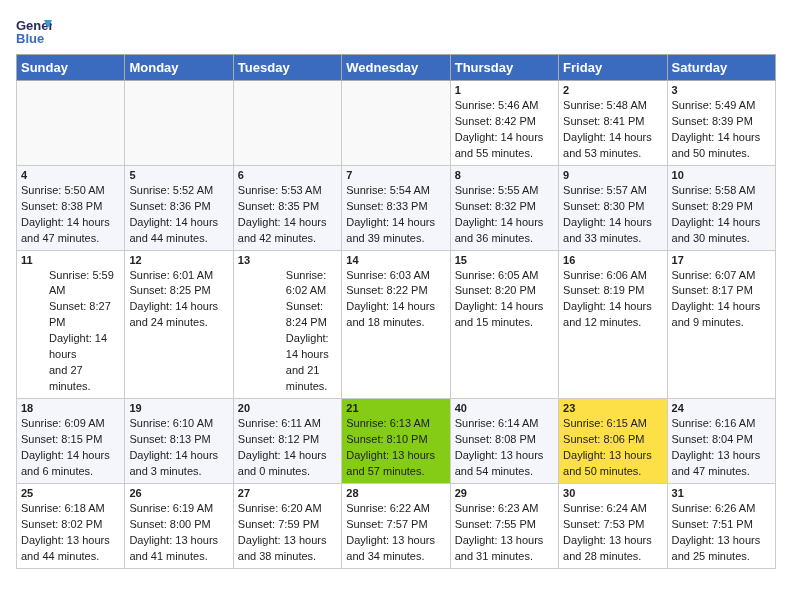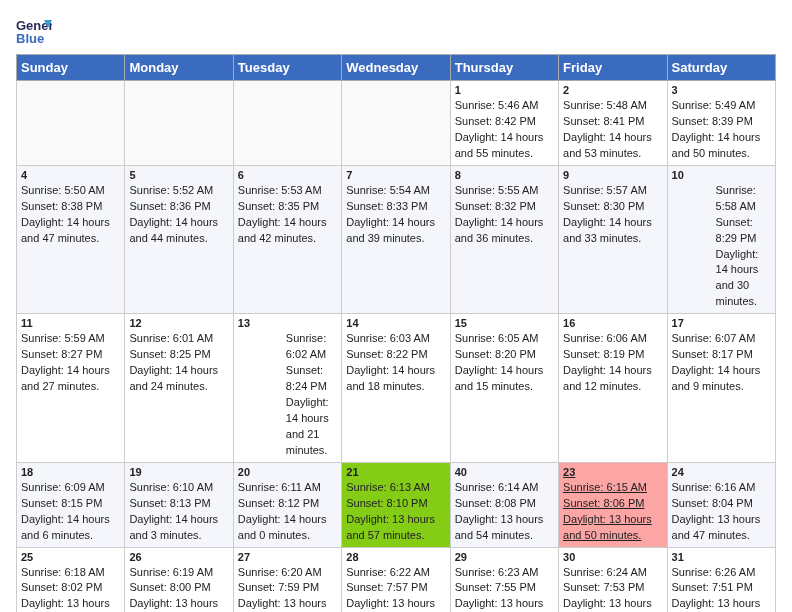--- a/index.html
+++ b/index.html
@@ -175,30 +175,30 @@
         </td>
         <td style="background: rgb(244, 246, 251);">
           <div class="day-num">9</div>
           <div class="day-info" style="white-space: pre-line;">Sunrise: 5:57 AM
 Sunset: 8:30 PM
 Daylight: 14 hours
 and 33 minutes.</div>
         </td>
         <td style="background: rgb(244, 246, 251);">
           <div class="day-num">10</div>
-          <div class="day-info" style="white-space: pre-line; margin-left: 44px;">Sunrise: 5:58 AM
+          <div class="day-info" style="white-space: pre-line;">Sunrise: 5:58 AM
 Sunset: 8:29 PM
 Daylight: 14 hours
 and 30 minutes.</div>
         </td>
       </tr>
       <tr>
         <td>
           <div class="day-num">11</div>
-          <div class="day-info" style="white-space: pre-line;">Sunrise: 5:59 AM
+          <div class="day-info" style="white-space: pre-line; margin-left: 28px;">Sunrise: 5:59 AM
 Sunset: 8:27 PM
 Daylight: 14 hours
 and 27 minutes.</div>
         </td>
         <td>
           <div class="day-num">12</div>
           <div class="day-info" style="white-space: pre-line;">Sunrise: 6:01 AM
 Sunset: 8:25 PM
 Daylight: 14 hours
 and 24 minutes.</div>
@@ -268,21 +268,21 @@
 Daylight: 13 hours
 and 57 minutes.</div>
         </td>
         <td style="background: rgb(244, 246, 251);">
           <div class="day-num">40</div>
           <div class="day-info" style="white-space: pre-line;">Sunrise: 6:14 AM
 Sunset: 8:08 PM
 Daylight: 13 hours
 and 54 minutes.</div>
         </td>
-        <td style="background: #fca5a5; text-decoration: underline;">
+        <td style="background: #fde047;">
           <div class="day-num">23</div>
           <div class="day-info" style="white-space: pre-line;">Sunrise: 6:15 AM
 Sunset: 8:06 PM
 Daylight: 13 hours
 and 50 minutes.</div>
         </td>
         <td style="background: rgb(244, 246, 251);">
           <div class="day-num">24</div>
           <div class="day-info" style="white-space: pre-line;">Sunrise: 6:16 AM
 Sunset: 8:04 PM

